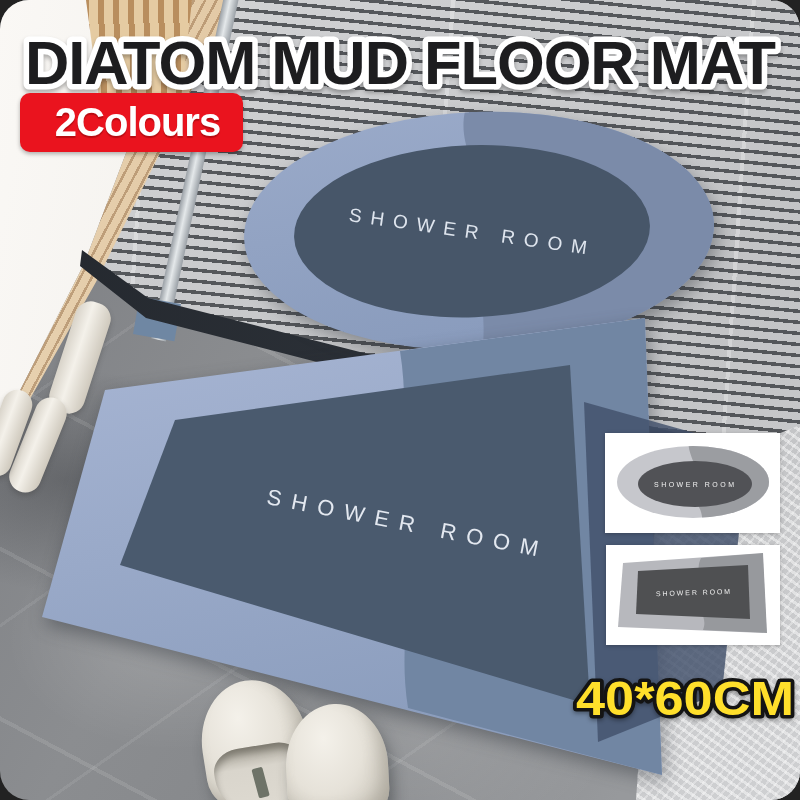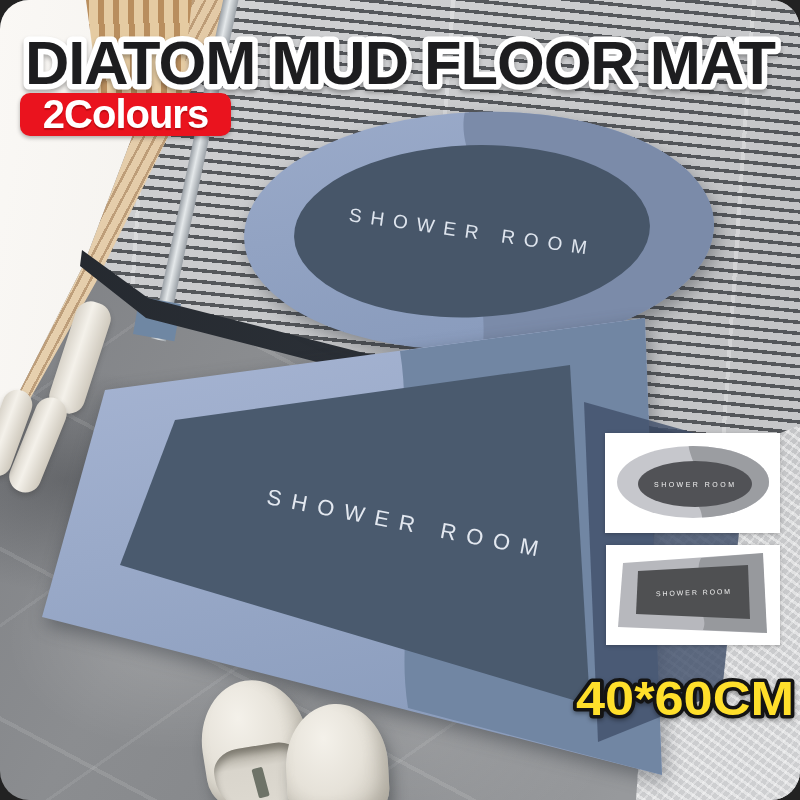--- a/index.html
+++ b/index.html
@@ -92,25 +92,26 @@
   }
   .slipper .slot{
     position:absolute;left:50%;bottom:8px;width:11px;height:30px;margin-left:-6px;
     background:#6e7368;border-radius:2px;transform:rotate(-6deg);
   }
   .slipper.sl{left:202px;top:680px;width:106px;height:128px;transform:rotate(-9deg);}
   .slipper.sr{left:286px;top:704px;width:102px;height:120px;transform:rotate(-3deg);}
   .slipper.sr .insole{height:26px;bottom:-4px;}
   .title-svg{left:0;top:14px;width:800px;height:92px;filter:drop-shadow(0 3px 2px rgba(0,0,0,.30));}
   .badge{
-    left:20px;top:93px;width:211px;height:43px;background:#ea131e;border-radius:10px;
+    left:20px;top:93px;width:211px;height:59px;background:#ea131e;border-radius:10px;
     display:flex;align-items:center;justify-content:center;
     color:#fff;font-weight:bold;font-size:40px;letter-spacing:-1px;
     text-shadow:0 2px 1px rgba(110,0,0,.4);
     box-shadow:0 2px 4px rgba(0,0,0,.3);
+    padding-left:12px;
   }
   .size-svg{left:570px;top:668px;width:230px;height:62px;filter:drop-shadow(0 2px 2px rgba(0,0,0,.35));}
   svg text{font-family:"Liberation Sans",sans-serif;}
 </style>
 </head>
 <body>
 
 <div class="stage">
 
   <div class="abs veins"></div>

